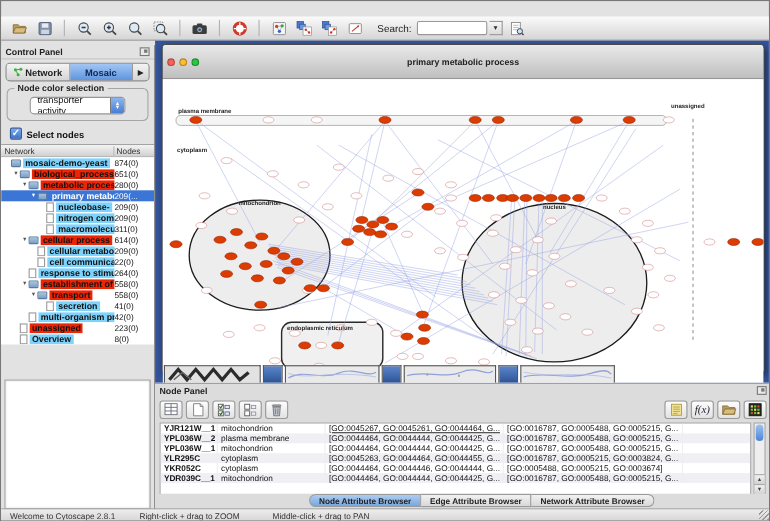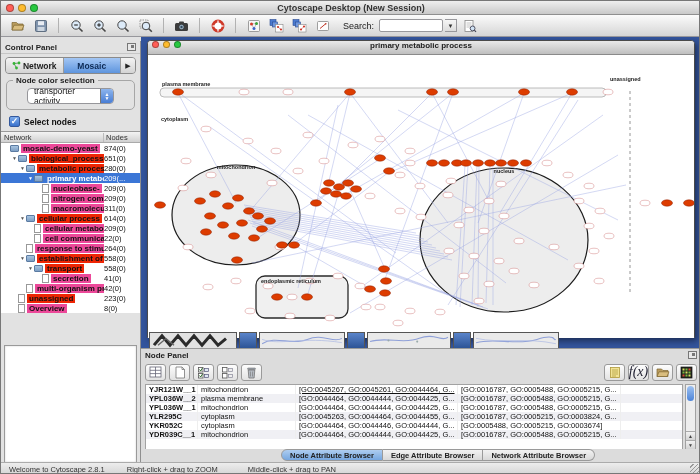--- a/index.html
+++ b/index.html
@@ -52,52 +52,52 @@
   .tree-head .c1{flex:1;padding-left:3px;border-right:1px solid #bbb}
   .tree-head .c2{width:36px;padding-left:2px}
   .tree-body{height:170px;overflow:hidden;background:#fff}
   .tree-row{display:flex;align-items:center;height:10px;font-size:8px;font-weight:bold;white-space:nowrap;color:#111;overflow:hidden}
   .tree-row.selected{background:#3b76d6;color:#fff}
   .expander{width:7px;font-size:5px;color:#555;text-align:center;flex:0 0 auto}
   .tree-row.selected .expander{color:#fff}
   .icon-folder{width:9px;height:7px;background:linear-gradient(#a8c4e0,#7d9fc4);border:1px solid #5b7ba2;border-radius:1px;margin-right:2px;flex:0 0 auto}
   .icon-file{width:7px;height:9px;background:#fff;border:1px solid #999;margin-right:2px;flex:0 0 auto}
   .tree-label{padding:0 2px;overflow:hidden}
-  .bg-green{background:#ec4899}
+  .bg-green{background:#7dd3fc}
   .bg-red{background:#ee2504}
   .tree-count{margin-left:auto;width:36px;flex:0 0 auto;font-weight:normal;font-size:7.5px;color:#111}
   .tree-row.selected .tree-count{color:#fff}
   .birdseye{position:absolute;left:3px;right:3px;top:304px;bottom:3px;background:#fff;border:1px solid #9a9a9a;box-shadow:inset 0 0 2px #ccc}
 
   
   .desktop{position:absolute;left:140px;top:36px;width:560px;height:311px;background:#33549c;overflow:hidden}
   .net-window{position:absolute;left:6px;top:3px;width:548px;height:298px;border:1px solid #4a4a4a;border-radius:4px 4px 0 0;
     box-shadow:2px 3px 6px rgba(0,0,0,.45);background:#fff;z-index:1}
-  .net-titlebar{height:14px;background:linear-gradient(#e9e9e9,#bfbfbf);border-bottom:1px solid #8a8a8a;border-radius:3px 3px 0 0;
-    display:flex;align-items:flex-start;position:relative}
+  .net-titlebar{height:31px;background:linear-gradient(#e9e9e9,#bfbfbf);border-bottom:1px solid #8a8a8a;border-radius:3px 3px 0 0;
+    display:flex;align-items:center;position:relative}
   .net-titlebar .lights{margin-left:4px}
   .net-titlebar .light{width:7px;height:7px}
   .net-title{position:absolute;left:0;right:0;text-align:center;font-size:8px;font-weight:bold;color:#222}
   .net-canvas{display:block;width:546px;height:283px;background:#fff}
 
   .mini{position:absolute;top:295px;height:16px;border:1px solid #555;border-bottom:none;z-index:5;overflow:hidden}
   .mini-art{background:#d6d6d6}
   .mini-blue{background:linear-gradient(#5a84ca,#2d5496)}
   .mini-prev{background:#eaeaea}
   .mini svg{display:block;width:100%;height:100%}
 
   
   .data-panel{position:absolute;left:140px;top:347px;width:560px;height:101px;background:#dcdcdc;border-top:1px solid #999}
   .dp-header{height:12px;display:flex;justify-content:space-between;align-items:center;padding:0 4px}
   .dp-header .t{font-size:8px;font-weight:bold;color:#222}
   .dp-toolbar{height:22px;display:flex;align-items:center;padding:0 4px;gap:3px}
   .dbtn{width:21px;height:17px;border:1px solid #9a9a9a;border-radius:3px;background:linear-gradient(#fdfdfd,#e2e2e2);
     display:flex;align-items:center;justify-content:center;padding:0}
   .dp-spacer{flex:1}
-  .fx{font-family:"Liberation Serif",serif;font-style:italic;font-size:14px;color:#223}
+  .fx{font-family:"Liberation Serif",serif;font-style:italic;font-size:10px;color:#223}
   .dp-table{position:absolute;left:4px;top:35px;width:538px;height:66px;border:1px solid #a2a2a2;background:#fff;overflow:hidden}
   .dt-head{display:flex;height:11px;background:linear-gradient(#f5f5f5,#d6d6d6);border-bottom:1px solid #aaa;font-size:7.5px;color:#222}
   .dt-hc{border-right:1px solid #b5b5b5;display:flex;align-items:center;justify-content:center;overflow:hidden;white-space:nowrap}
   .dt-row{display:flex;height:9px;font-size:7.5px;color:#111;align-items:center;white-space:nowrap}
   .dt-row:nth-child(even){background:#f0f0f4}
   .dt-c{padding-left:3px;overflow:hidden;border-right:1px solid #eee;white-space:nowrap}
   .dt-c.b{font-weight:bold}
   .dp-scroll{position:absolute;left:544px;top:35px;width:11px;height:66px;border:1px solid #a2a2a2;background:#eee}
   .dp-thumb{position:absolute;left:1px;top:1px;width:7px;height:15px;border-radius:4px;background:linear-gradient(#9ec2f2,#4d84d8)}
   .dp-arr{position:absolute;left:0;width:9px;height:9px;font-size:5px;color:#444;text-align:center;line-height:9px;background:linear-gradient(#f2f2f2,#d2d2d2);border-top:1px solid #aaa}
@@ -116,28 +116,20 @@
   .grip{position:absolute;right:1px;bottom:1px;width:10px;height:10px;
     background:repeating-linear-gradient(135deg,transparent,transparent 2px,#999 2px,#999 3px)}
 
   svg text{font-family:"Liberation Sans",sans-serif}
 </style>
 </head>
 <body>
 
 <div class="app">
 
-  <div class="titlebar">
-    <div class="lights">
-      <span class="light l-red"></span>
-      <span class="light l-yel"></span>
-      <span class="light l-grn"></span>
-    </div>
-    <span class="title">Cytoscape Desktop (New Session)</span>
-  </div>
 
   <div class="toolbar">
     <button class="tbtn">
         <svg width="14" height="14" viewBox="0 0 14 14">
           <path d="M1 3.5 H5.5 L7 5 H12 V11 H1 Z" fill="#b99c5e" stroke="#7d6630" stroke-width=".7"></path>
           <path d="M1 11 L3 6.2 H13 L11 11 Z" fill="#d9bd7e" stroke="#7d6630" stroke-width=".7"></path>
         </svg>
       </button>
     <button class="tbtn">
         <svg width="14" height="14" viewBox="0 0 14 14">

